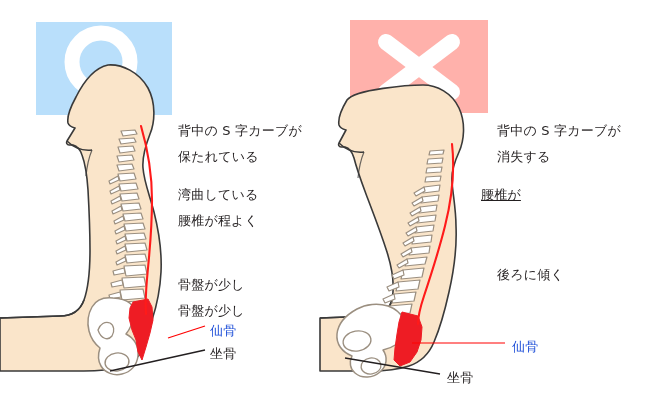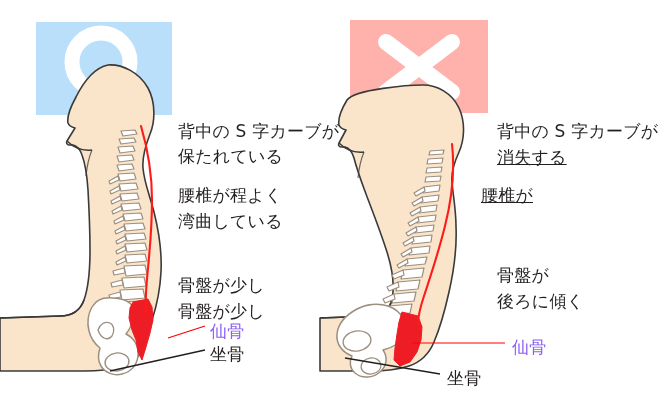--- a/index.html
+++ b/index.html
@@ -21,28 +21,28 @@
     width: 670px;
     height: 400px;
   }
   #stage svg {
     display: block;
     width: 670px;
     height: 400px;
   }
   .txt {
     position: absolute;
-    font-size: 17px;
+    font-size: 13px;
     line-height: 26px;
     letter-spacing: 0.2px;
     white-space: nowrap;
     color: #231f20;
   }
   .txt.red {
-    color: #8b5cf6;
+    color: #1d4ed8;
   }
   .txt-block {
     position: absolute;
     white-space: nowrap;
   }
 </style>
 </head>
 <body>
 
 <div id="stage">
@@ -332,42 +332,41 @@
     </g>
   </svg>
 </div>
 
 <div class="txt-block" style="left:178px; top:118px;">
   <div class="txt" style="position:static;">背中の S 字カーブが</div>
   <div class="txt" style="position:static;font-family:Liberation Serif, serif;">保たれている</div>
 </div>
 
 <div class="txt-block" style="left:178px; top:182px;">
+  <div class="txt" style="position:static;">湾曲している</div>
   <div class="txt" style="position:static;">腰椎が程よく</div>
-  <div class="txt" style="position:static;">湾曲している</div>
 </div>
 
 <div class="txt-block" style="left:178px; top:272px;">
   <div class="txt" style="position:static;">骨盤が少し</div>
   <div class="txt" style="position:static;">骨盤が少し</div>
 </div>
 
 <div class="txt red" style="left:210px; top:318px;">仙骨</div>
 
 <div class="txt" style="left:210px; top:341px;">坐骨</div>
 
 <div class="txt-block" style="left:497px; top:118px;">
   <div class="txt" style="position:static;">背中の S 字カーブが</div>
-  <div class="txt" style="position:static;text-decoration:underline;">消失する</div>
+  <div class="txt" style="position:static;">消失する</div>
 </div>
 
 <div class="txt-block" style="left:481px; top:182px;text-decoration:underline;">
   <div class="txt" style="position:static;">腰椎が</div>
 </div>
 
 <div class="txt-block" style="left:497px; top:262px;">
-  <div class="txt" style="position:static;">骨盤が</div>
   <div class="txt" style="position:static;">後ろに傾く</div>
 </div>
 
 <div class="txt red" style="left:512px; top:334px;">仙骨</div>
 
 <div class="txt" style="left:447px; top:365px;">坐骨</div>
 
 </body></html>

